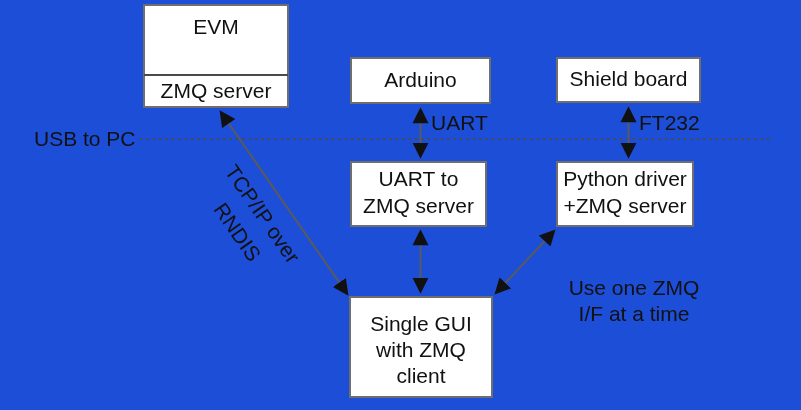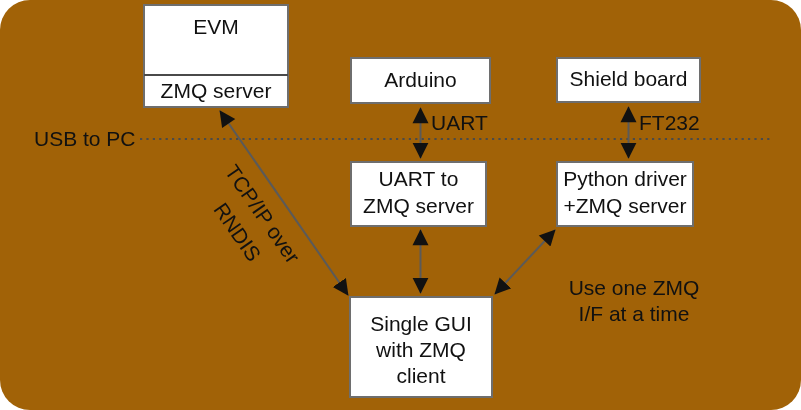--- a/index.html
+++ b/index.html
@@ -4,24 +4,23 @@
 <style>
   html, body {
     margin: 0;
     padding: 0;
     background: #ffffff;
   }
   #canvas {
     position: relative;
     width: 801px;
     height: 410px;
-    background: #a16207;
+    background: #1d4ed8;
     font-family: "Liberation Sans", sans-serif;
     overflow: hidden;
-    border-radius: 30px;
   }
   svg.diagram {
     position: absolute;
     left: 0;
     top: 0;
     width: 801px;
     height: 410px;
   }
   .box-rect {
     fill: #ffffff;

